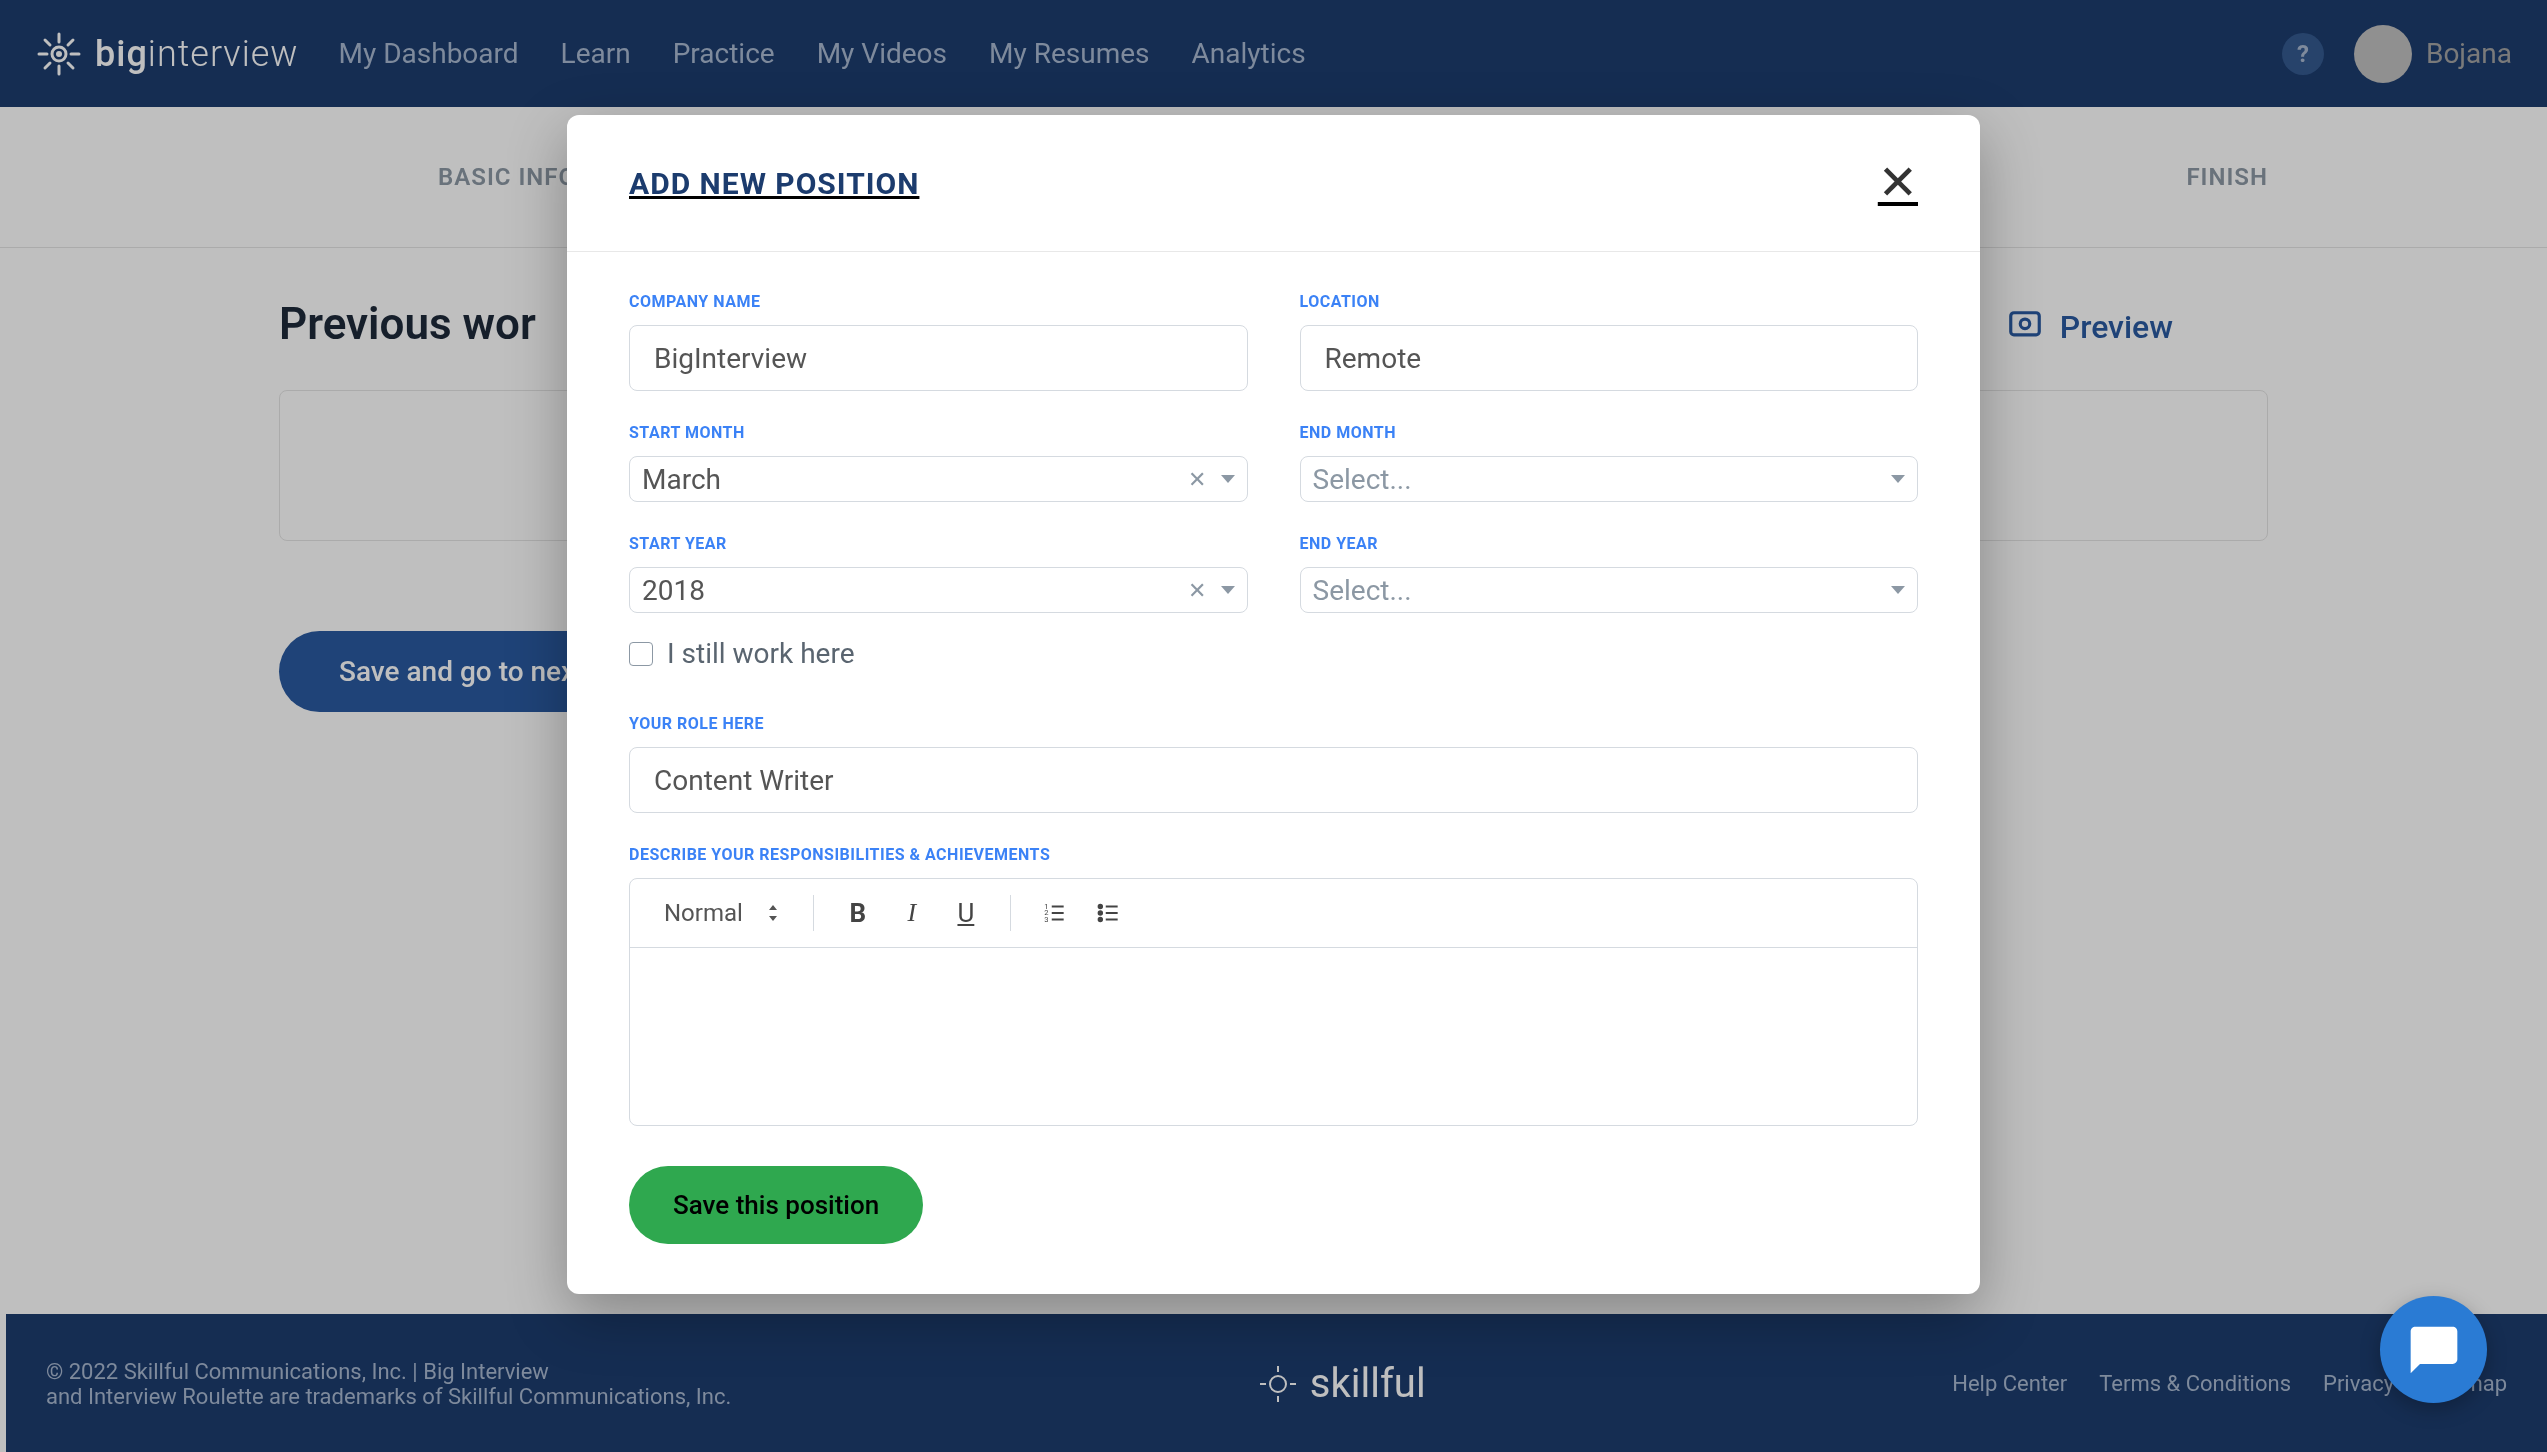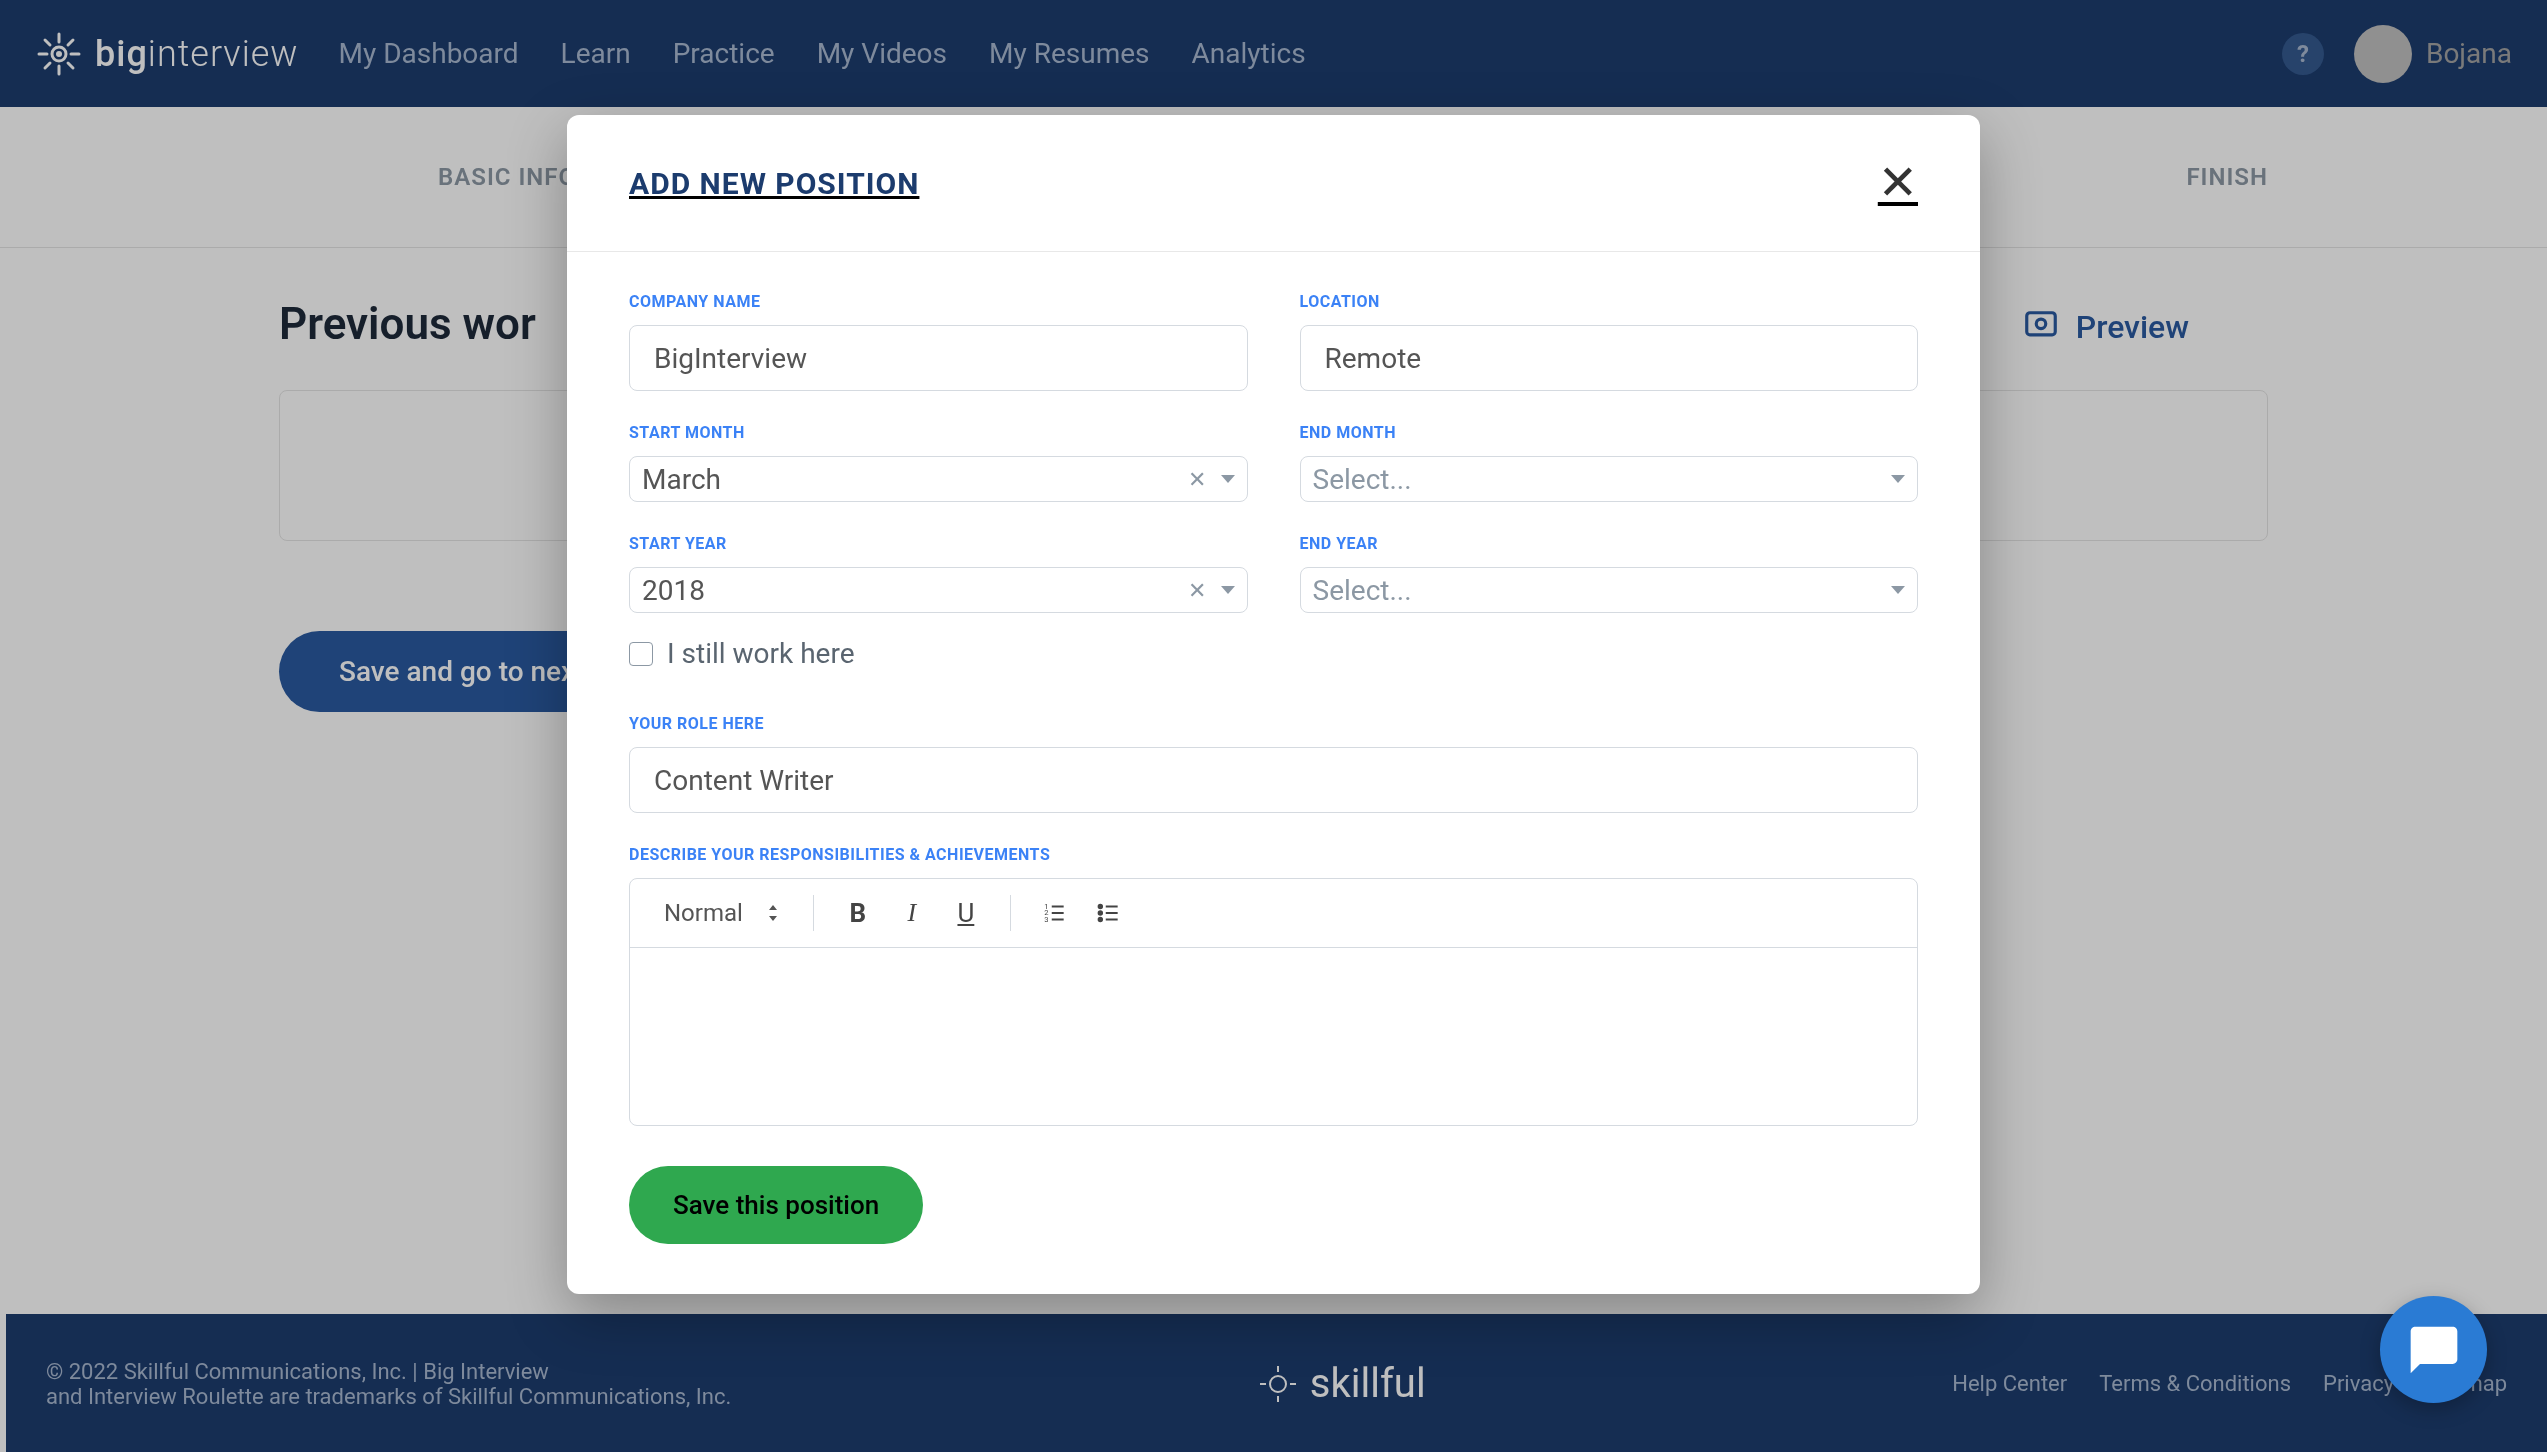--- a/index.html
+++ b/index.html
@@ -134,21 +134,21 @@
     
     .page-title {
       color: #1e2a3a;
       font-size: 44px;
       font-weight: 600;
       margin-bottom: 40px;
     }
     
     .preview-link {
       position: absolute;
-      right: 358px;
+      right: 374px;
       top: 308px;
       color: #2a5aa0;
       font-size: 32px;
       font-weight: 500;
       display: flex;
       align-items: flex-start;
       gap: 16px;
     }
     
     .placeholder-box {

